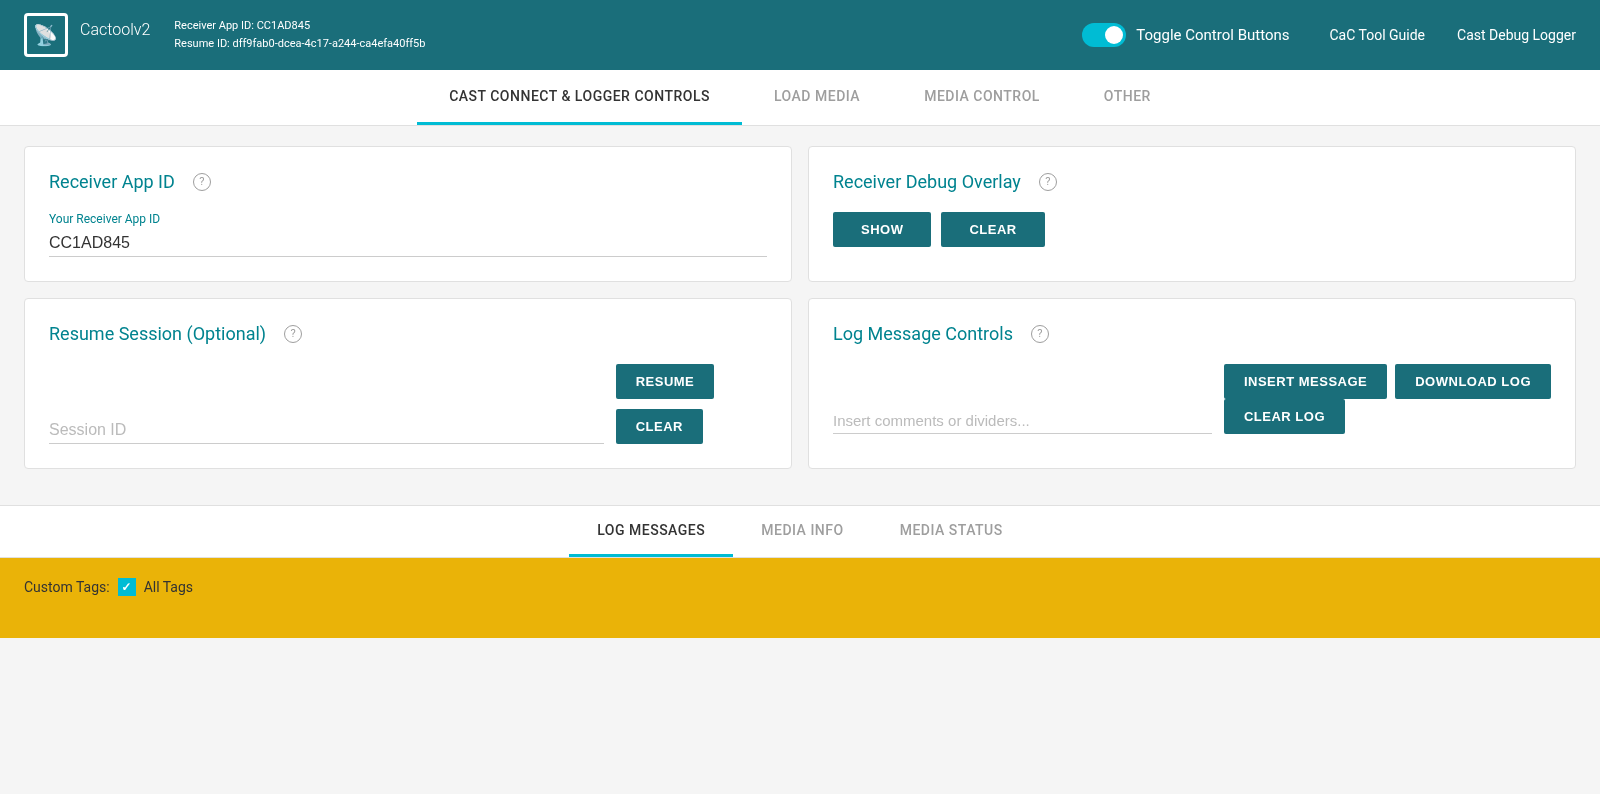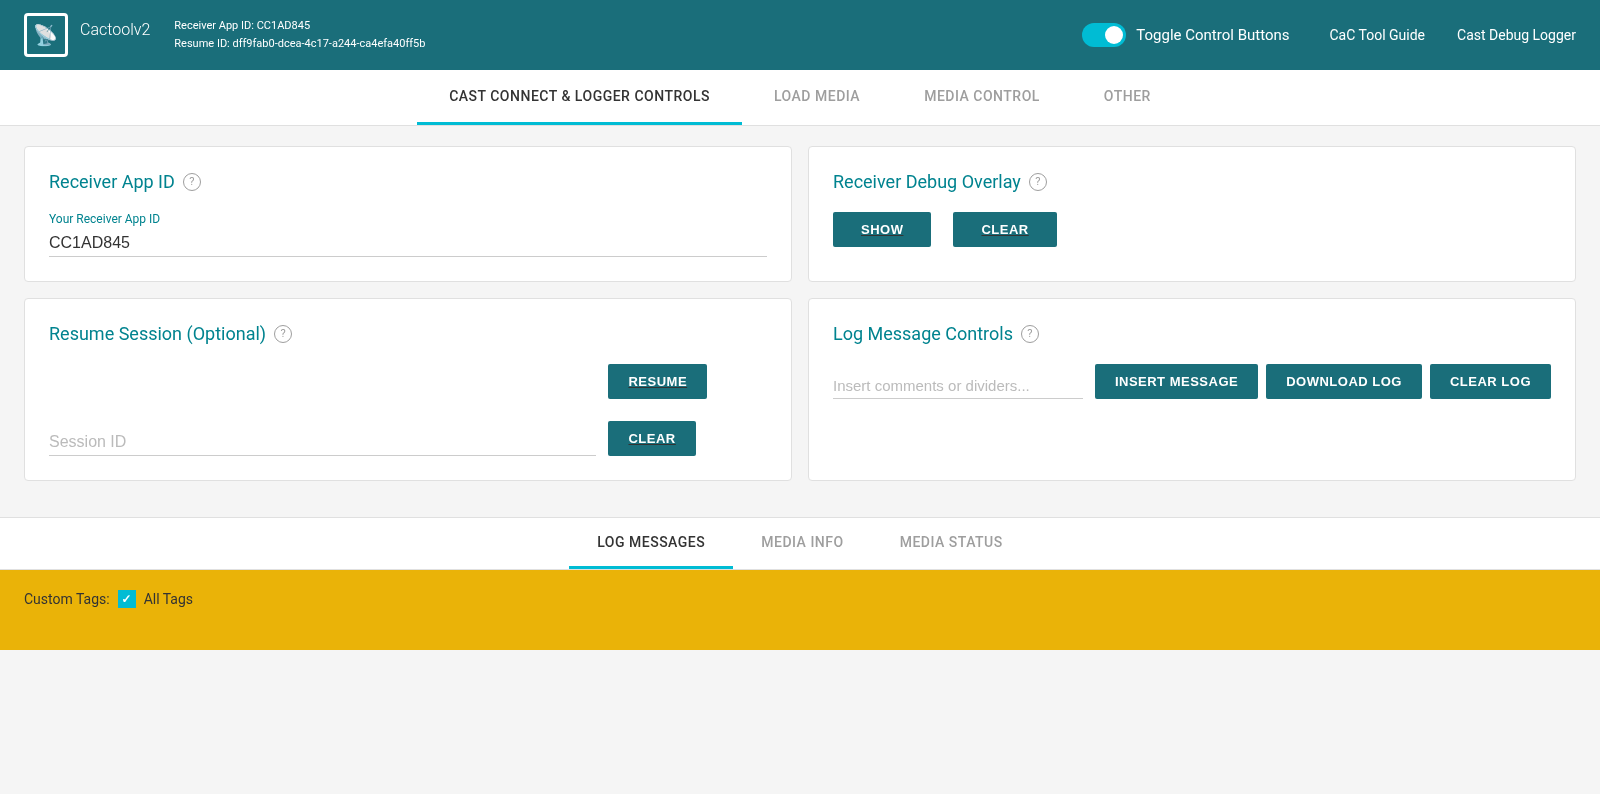--- a/index.html
+++ b/index.html
@@ -123,21 +123,21 @@
       border-radius: 4px;
       padding: 24px;
     }
     .card-title {
       font-size: 18px;
       color: #00838f;
       font-weight: 400;
       margin-bottom: 20px;
       display: flex;
       align-items: center;
-      gap: 8px;
+      gap: 18px;
     }
     .help-icon {
       width: 18px;
       height: 18px;
       border-radius: 50%;
       border: 1.5px solid #9e9e9e;
       color: #9e9e9e;
       display: flex;
       align-items: center;
       justify-content: center;
@@ -156,24 +156,23 @@
       width: 100%;
       font-size: 16px;
       padding: 4px 0;
       outline: none;
       color: #333;
       background: transparent;
     }
     .field-input::placeholder { color: #bbb; }
     .card-actions {
       display: flex;
-      gap: 22px;
+      gap: 10px;
       margin-top: 20px;
       flex-wrap: wrap;
-      text-decoration: underline;
     }
     .btn-primary {
       background: #1a6e7a;
       color: white;
       border: none;
       padding: 10px 20px;
       font-size: 13px;
       font-weight: 600;
       letter-spacing: 0.5px;
       cursor: pointer;
@@ -338,21 +337,21 @@
       </div>
     </div>
 
     <div class="card">
       <div class="card-title">
         <span>Log Message Controls</span>
         <div class="help-icon">?</div>
       </div>
       <div class="card-body-row">
         <input class="insert-input" type="text" placeholder="Insert comments or dividers..." style="">
-        <div style="display:flex;flex-direction:row;gap:8px;">
+        <div style="display:flex;flex-direction:column;">
           <div style="display:flex;gap:8px;">
             <button class="btn-primary">INSERT MESSAGE</button>
             <button class="btn-primary">DOWNLOAD LOG</button>
           </div>
           <button class="btn-primary" style="align-self:flex-start;">CLEAR LOG</button>
         </div>
       </div>
     </div>
 
   </div>

